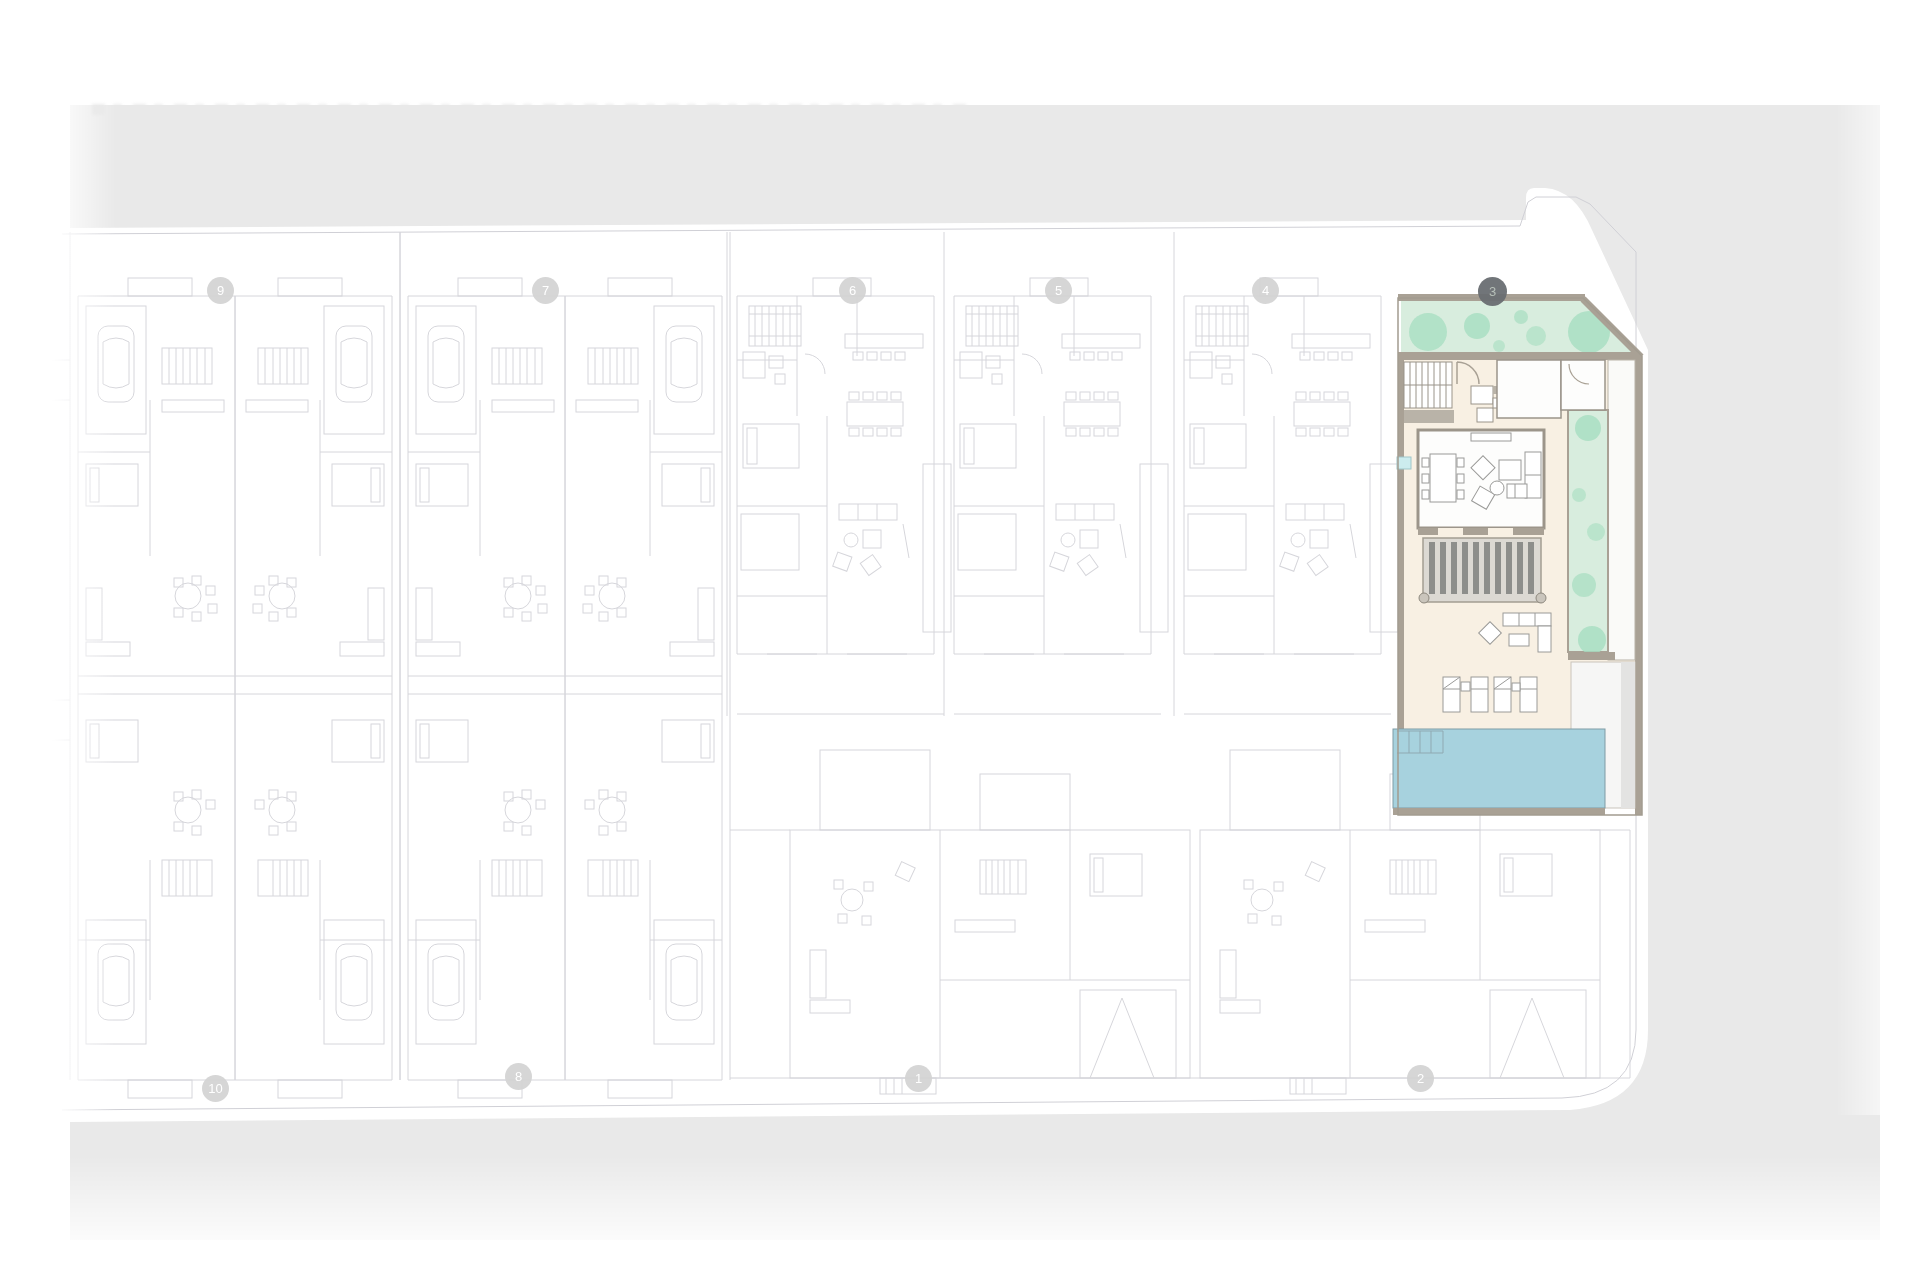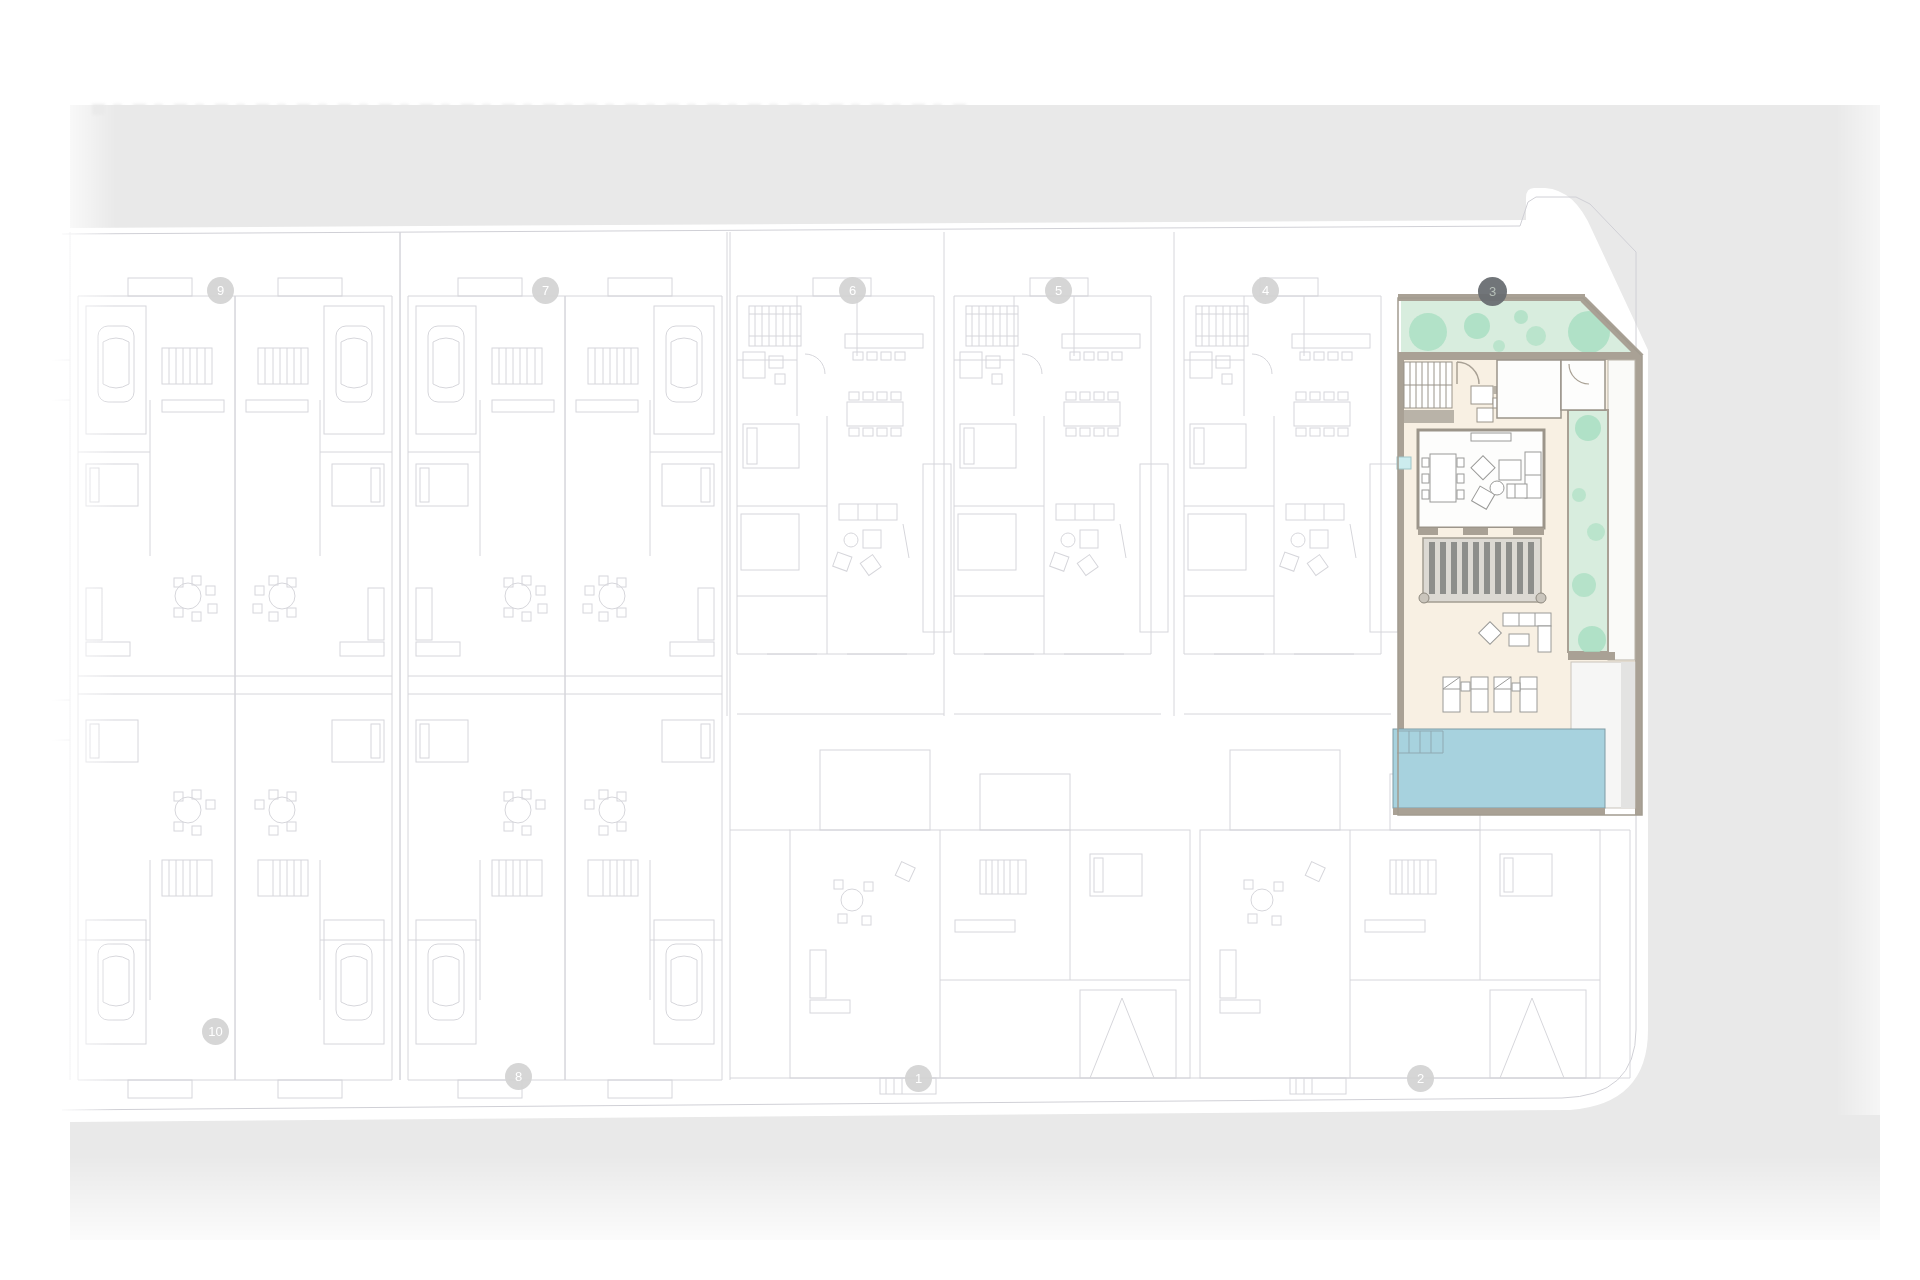--- a/index.html
+++ b/index.html
@@ -349,21 +349,21 @@
     </div>
   <div class="marker" style="left:1058px;top:290px">
       <span>5</span>
     </div>
   <div class="marker" style="left:1265px;top:290px">
       <span>4</span>
     </div>
   <div class="marker active" style="left:1492px;top:291px">
       <span>3</span>
     </div>
-  <div class="marker" style="left:215px;top:1031px">
+  <div class="marker" style="left:215px;top:1088px">
       <span>10</span>
     </div>
   <div class="marker" style="left:518px;top:1076px">
       <span>8</span>
     </div>
   <div class="marker" style="left:918px;top:1078px">
       <span>1</span>
     </div>
   <div class="marker" style="left:1420px;top:1078px">
       <span>2</span>

